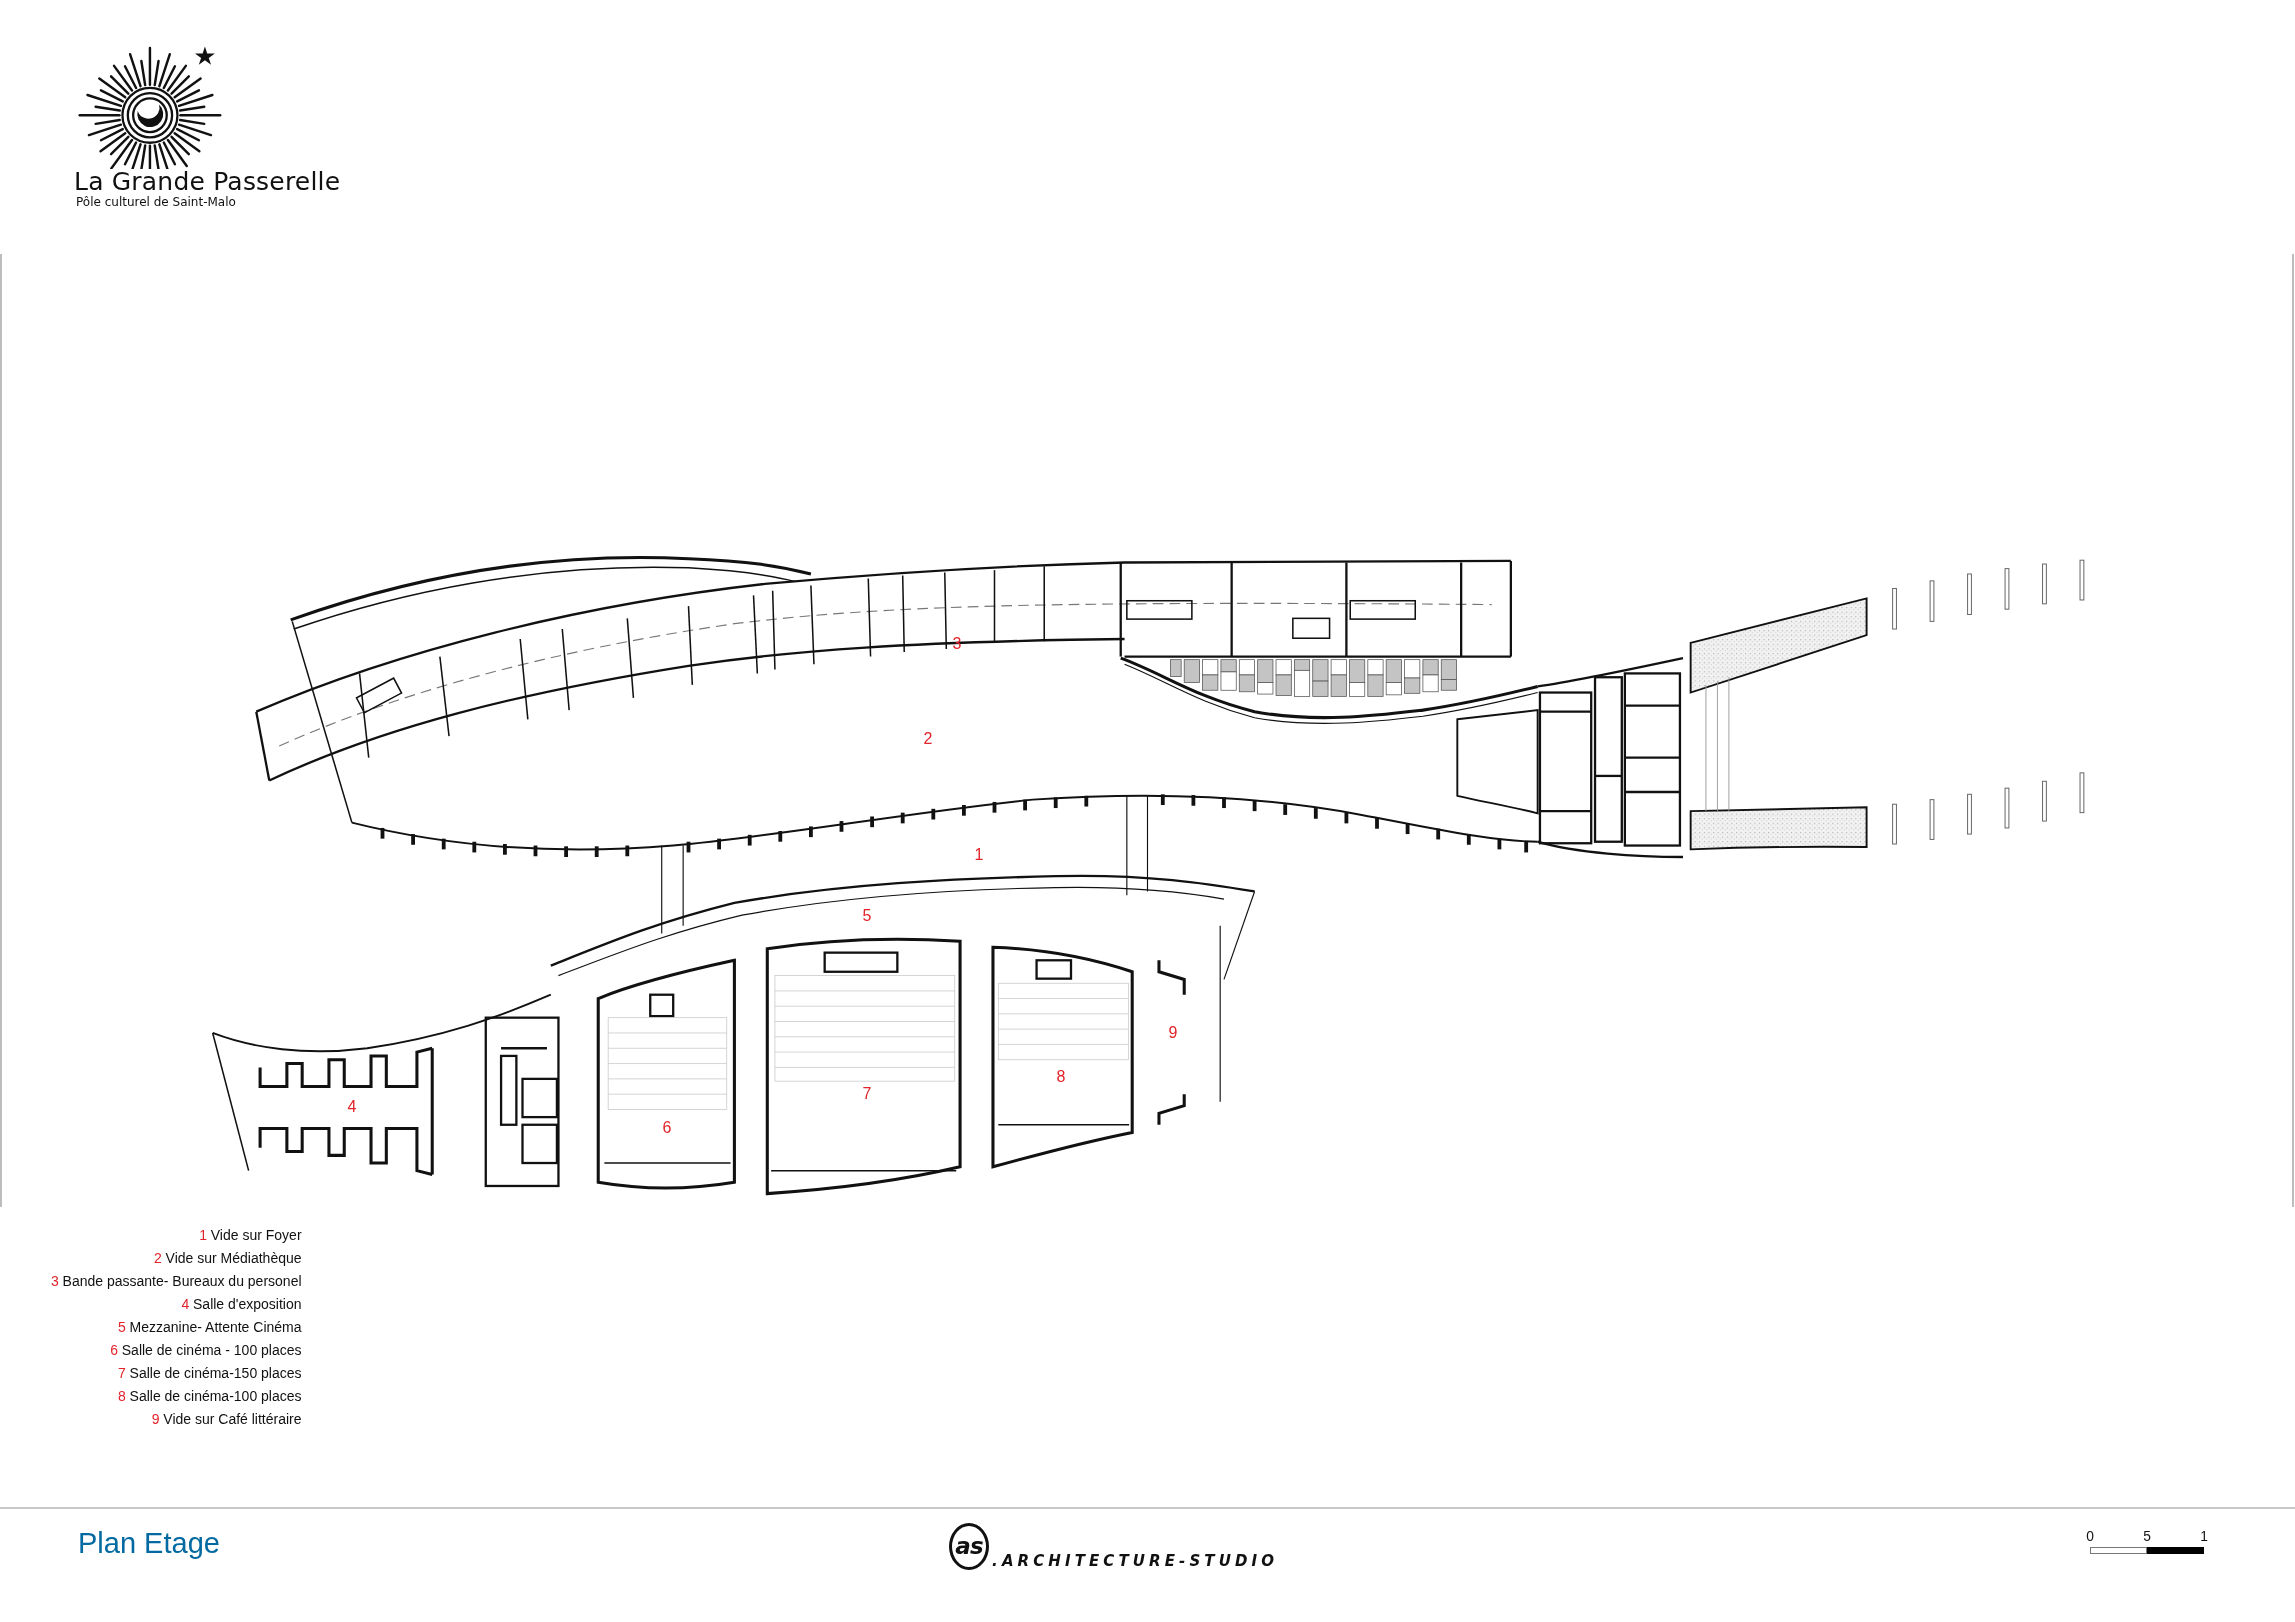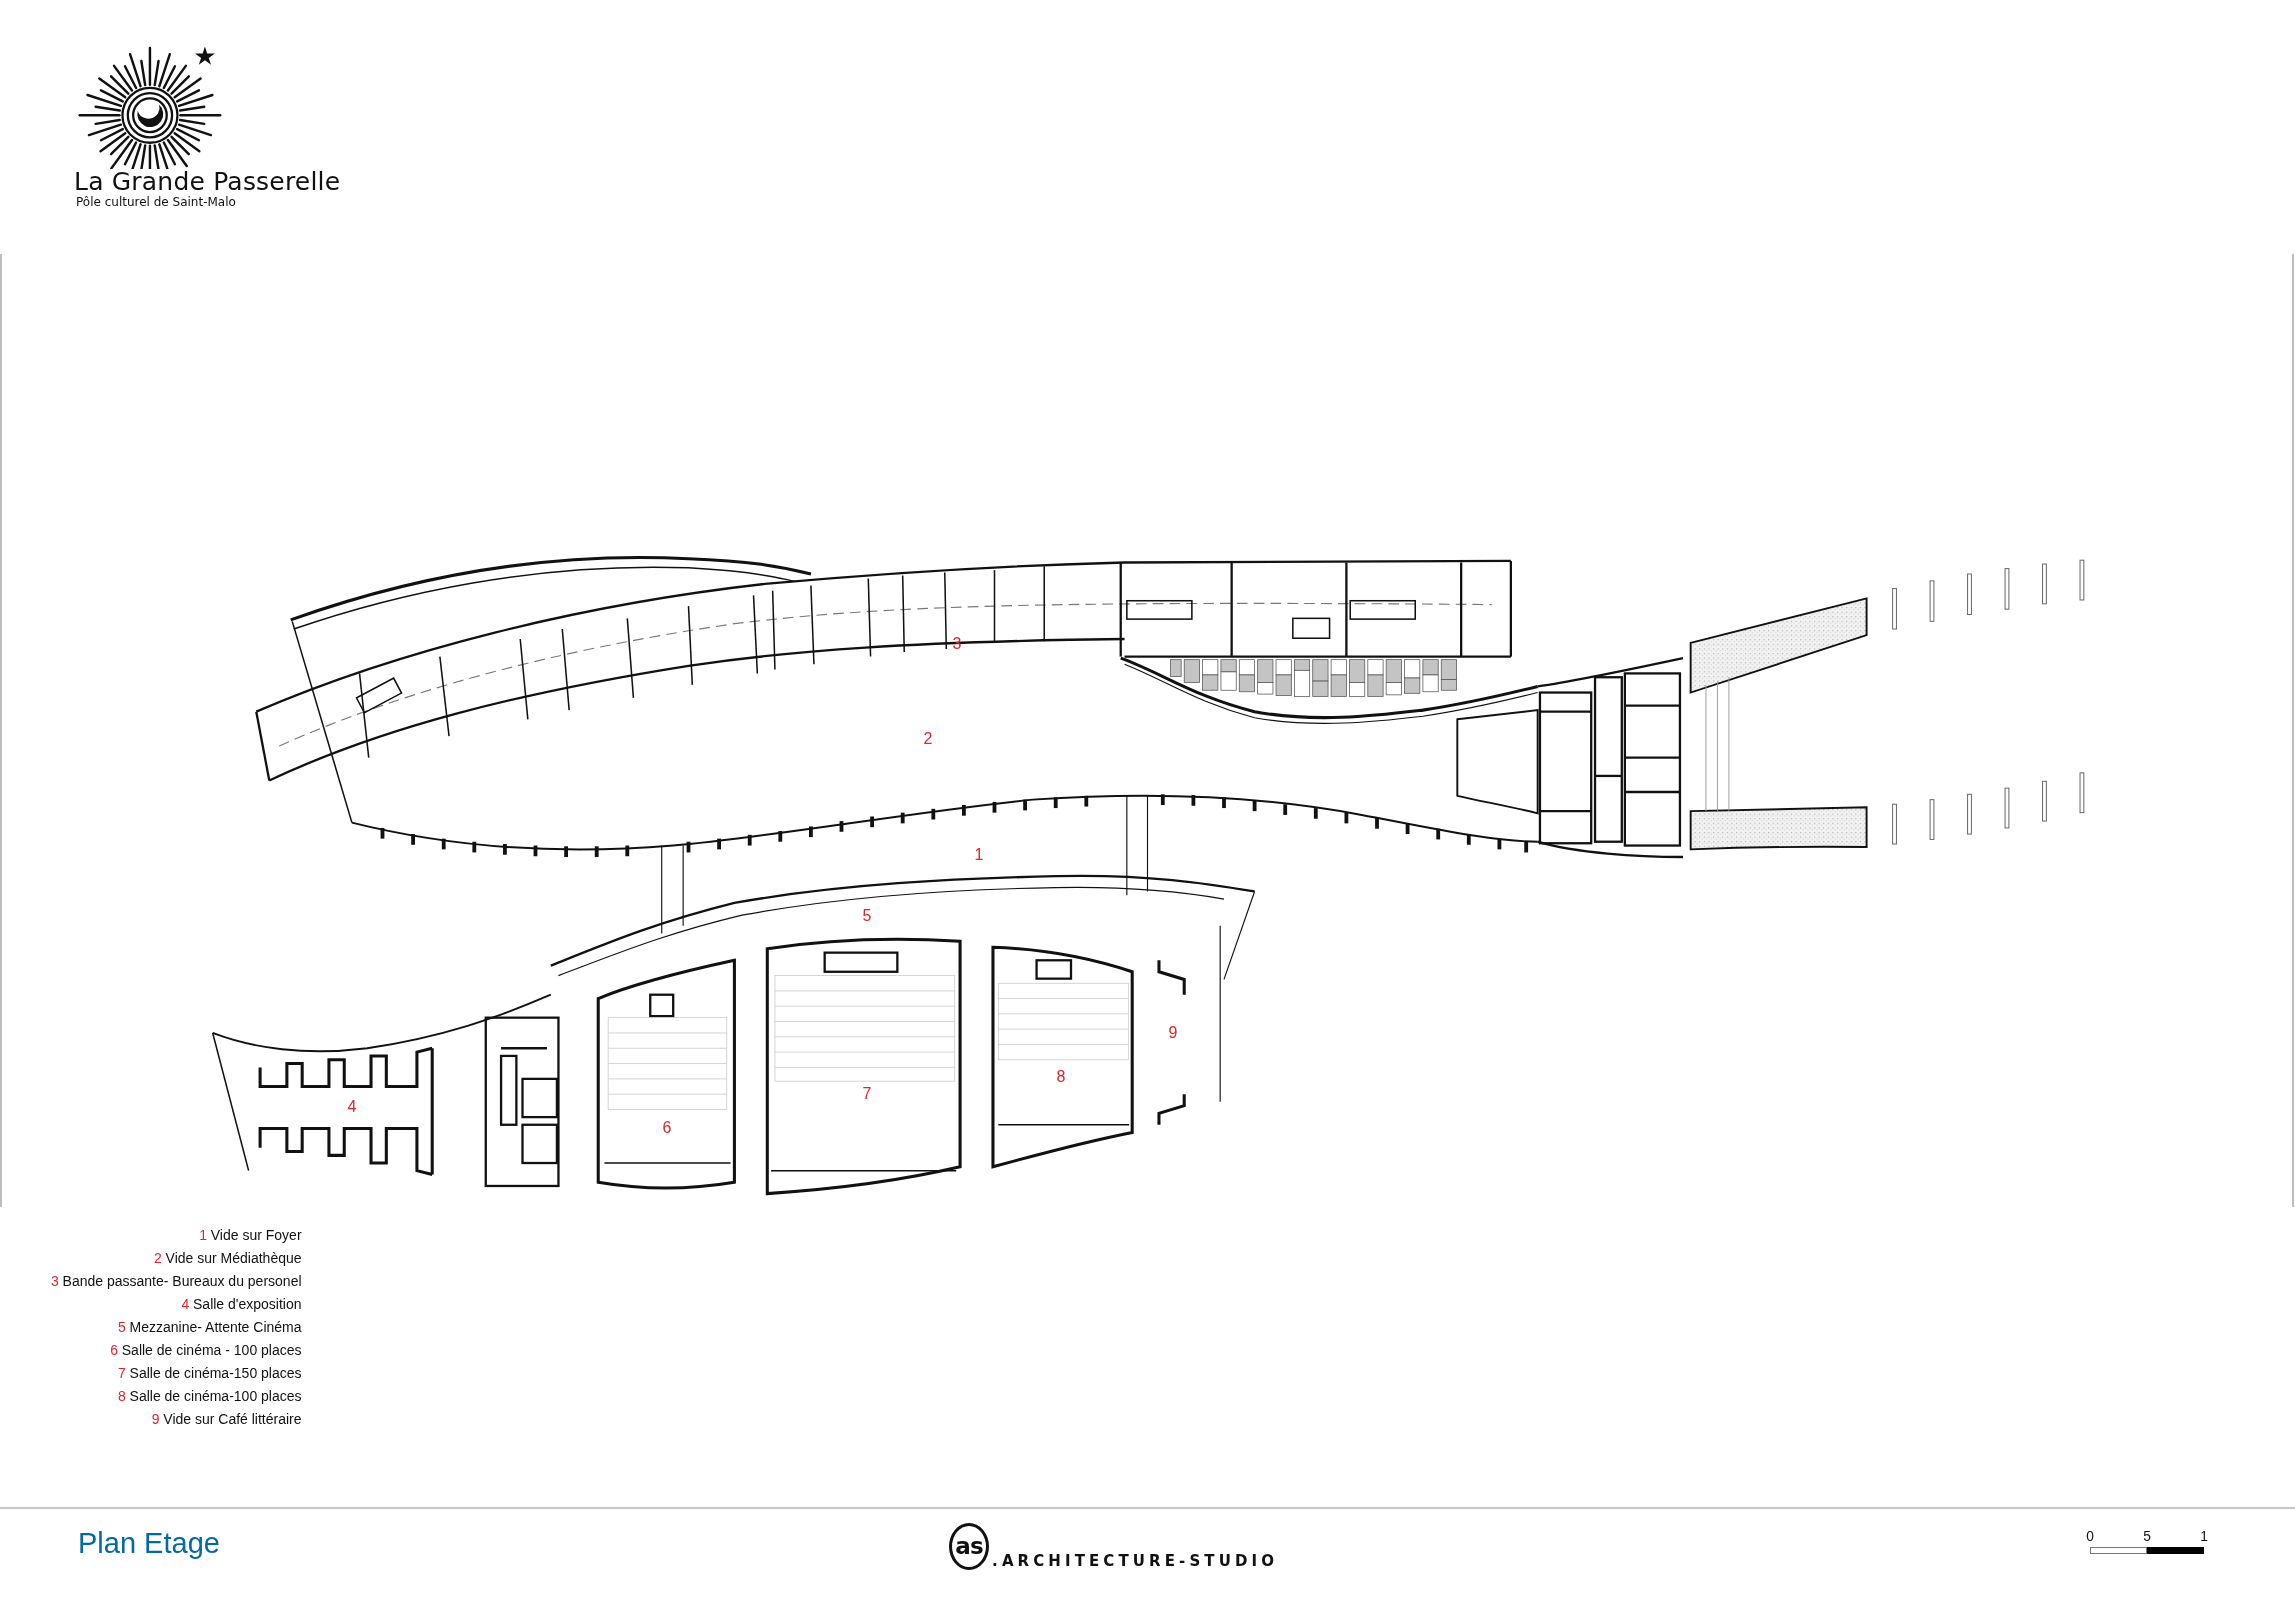--- a/index.html
+++ b/index.html
@@ -13,21 +13,21 @@
   #frame-left { left:0; top:254px; width:2.3px; height:953px; background:#bdbdbd; }
   #frame-right { left:2292px; top:254px; width:2.3px; height:953px; background:#bdbdbd; }
   #plan-svg { left:0; top:0; width:2295px; height:1623px; }
   .room-label { position:absolute; color:#e2232a; font-size:16px; font-family:"Liberation Sans", sans-serif;
                 transform:translate(-50%,-50%); line-height:1; }
   #legend { left:51px; top:1224px;text-align:right; }
   .legend-item { font-size:14px; line-height:23px; height:23px; white-space:nowrap; color:#111; }
   .legend-num { color:#e2232a; margin-right:3.8px; }
   #footer-rule { left:0; top:1507px; width:2295px; height:2.3px; background:#c8c8c8; }
   #plan-title { left:78px; top:1527px; font-size:29px; color:#0369a1; white-space:nowrap; }
-  #studio-logo { left:949px; top:1520px; height:52px; display:flex; align-items:center; }
+  #studio-logo { left:949px; top:1520px; height:52px; display:flex; align-items:center;font-style:italic; }
   #studio-mark { width:40px; height:47px; border:3.1px solid #111; border-radius:50%; box-sizing:border-box;
                  display:flex; align-items:center; justify-content:center; font-weight:bold; font-size:23px;
                  letter-spacing:-0.8px; font-family:"DejaVu Sans", sans-serif; }
   #studio-name { font-family:"DejaVu Sans", sans-serif; font-weight:bold; font-size:15px; letter-spacing:4.1px;
                  margin-left:3.1px; color:#111;margin-top:30px; }
   #scale { left:2084px; top:1529px; width:130px; height:31px; }
   .scale-lbl { position:absolute; top:0; font-size:13.8px; transform:translateX(-50%); }
   #scale-bar-white { position:absolute; left:6.1px; top:18.4px; width:57px; height:6.9px; border:0.8px solid #777;
                      box-sizing:border-box; background:#fff; }
   #scale-bar-black { position:absolute; left:63px; top:18.4px; width:57px; height:6.9px; background:#000; }

